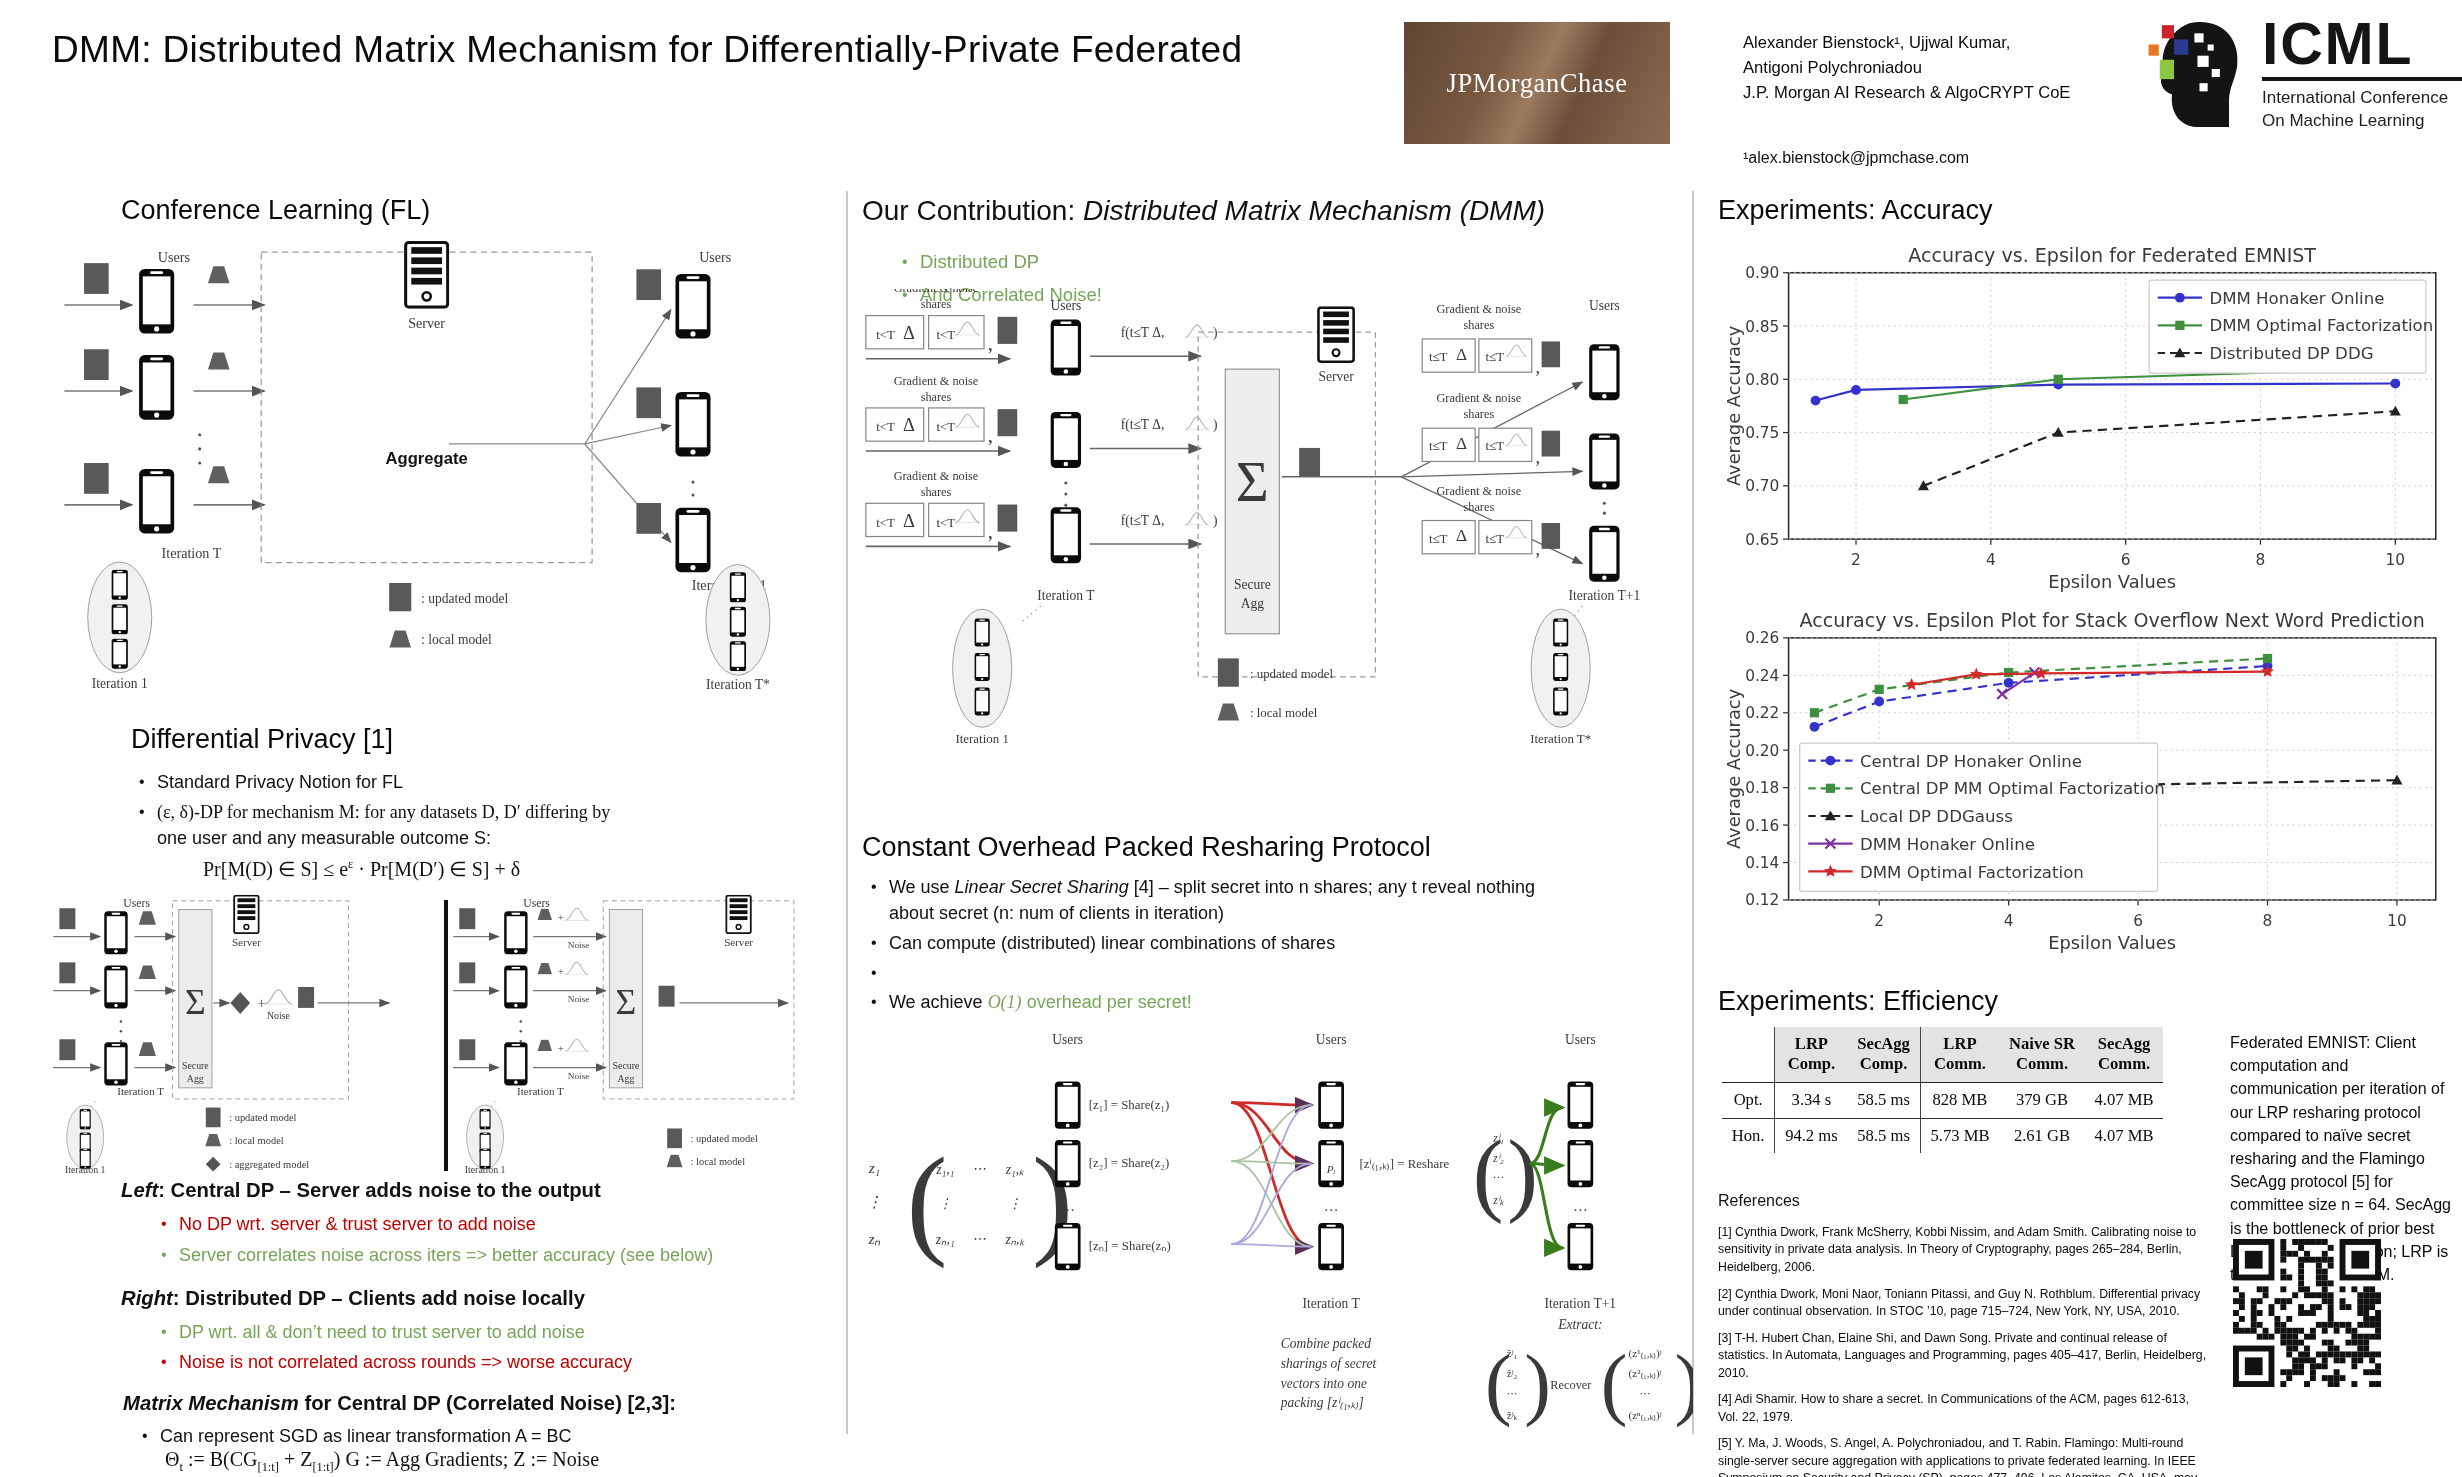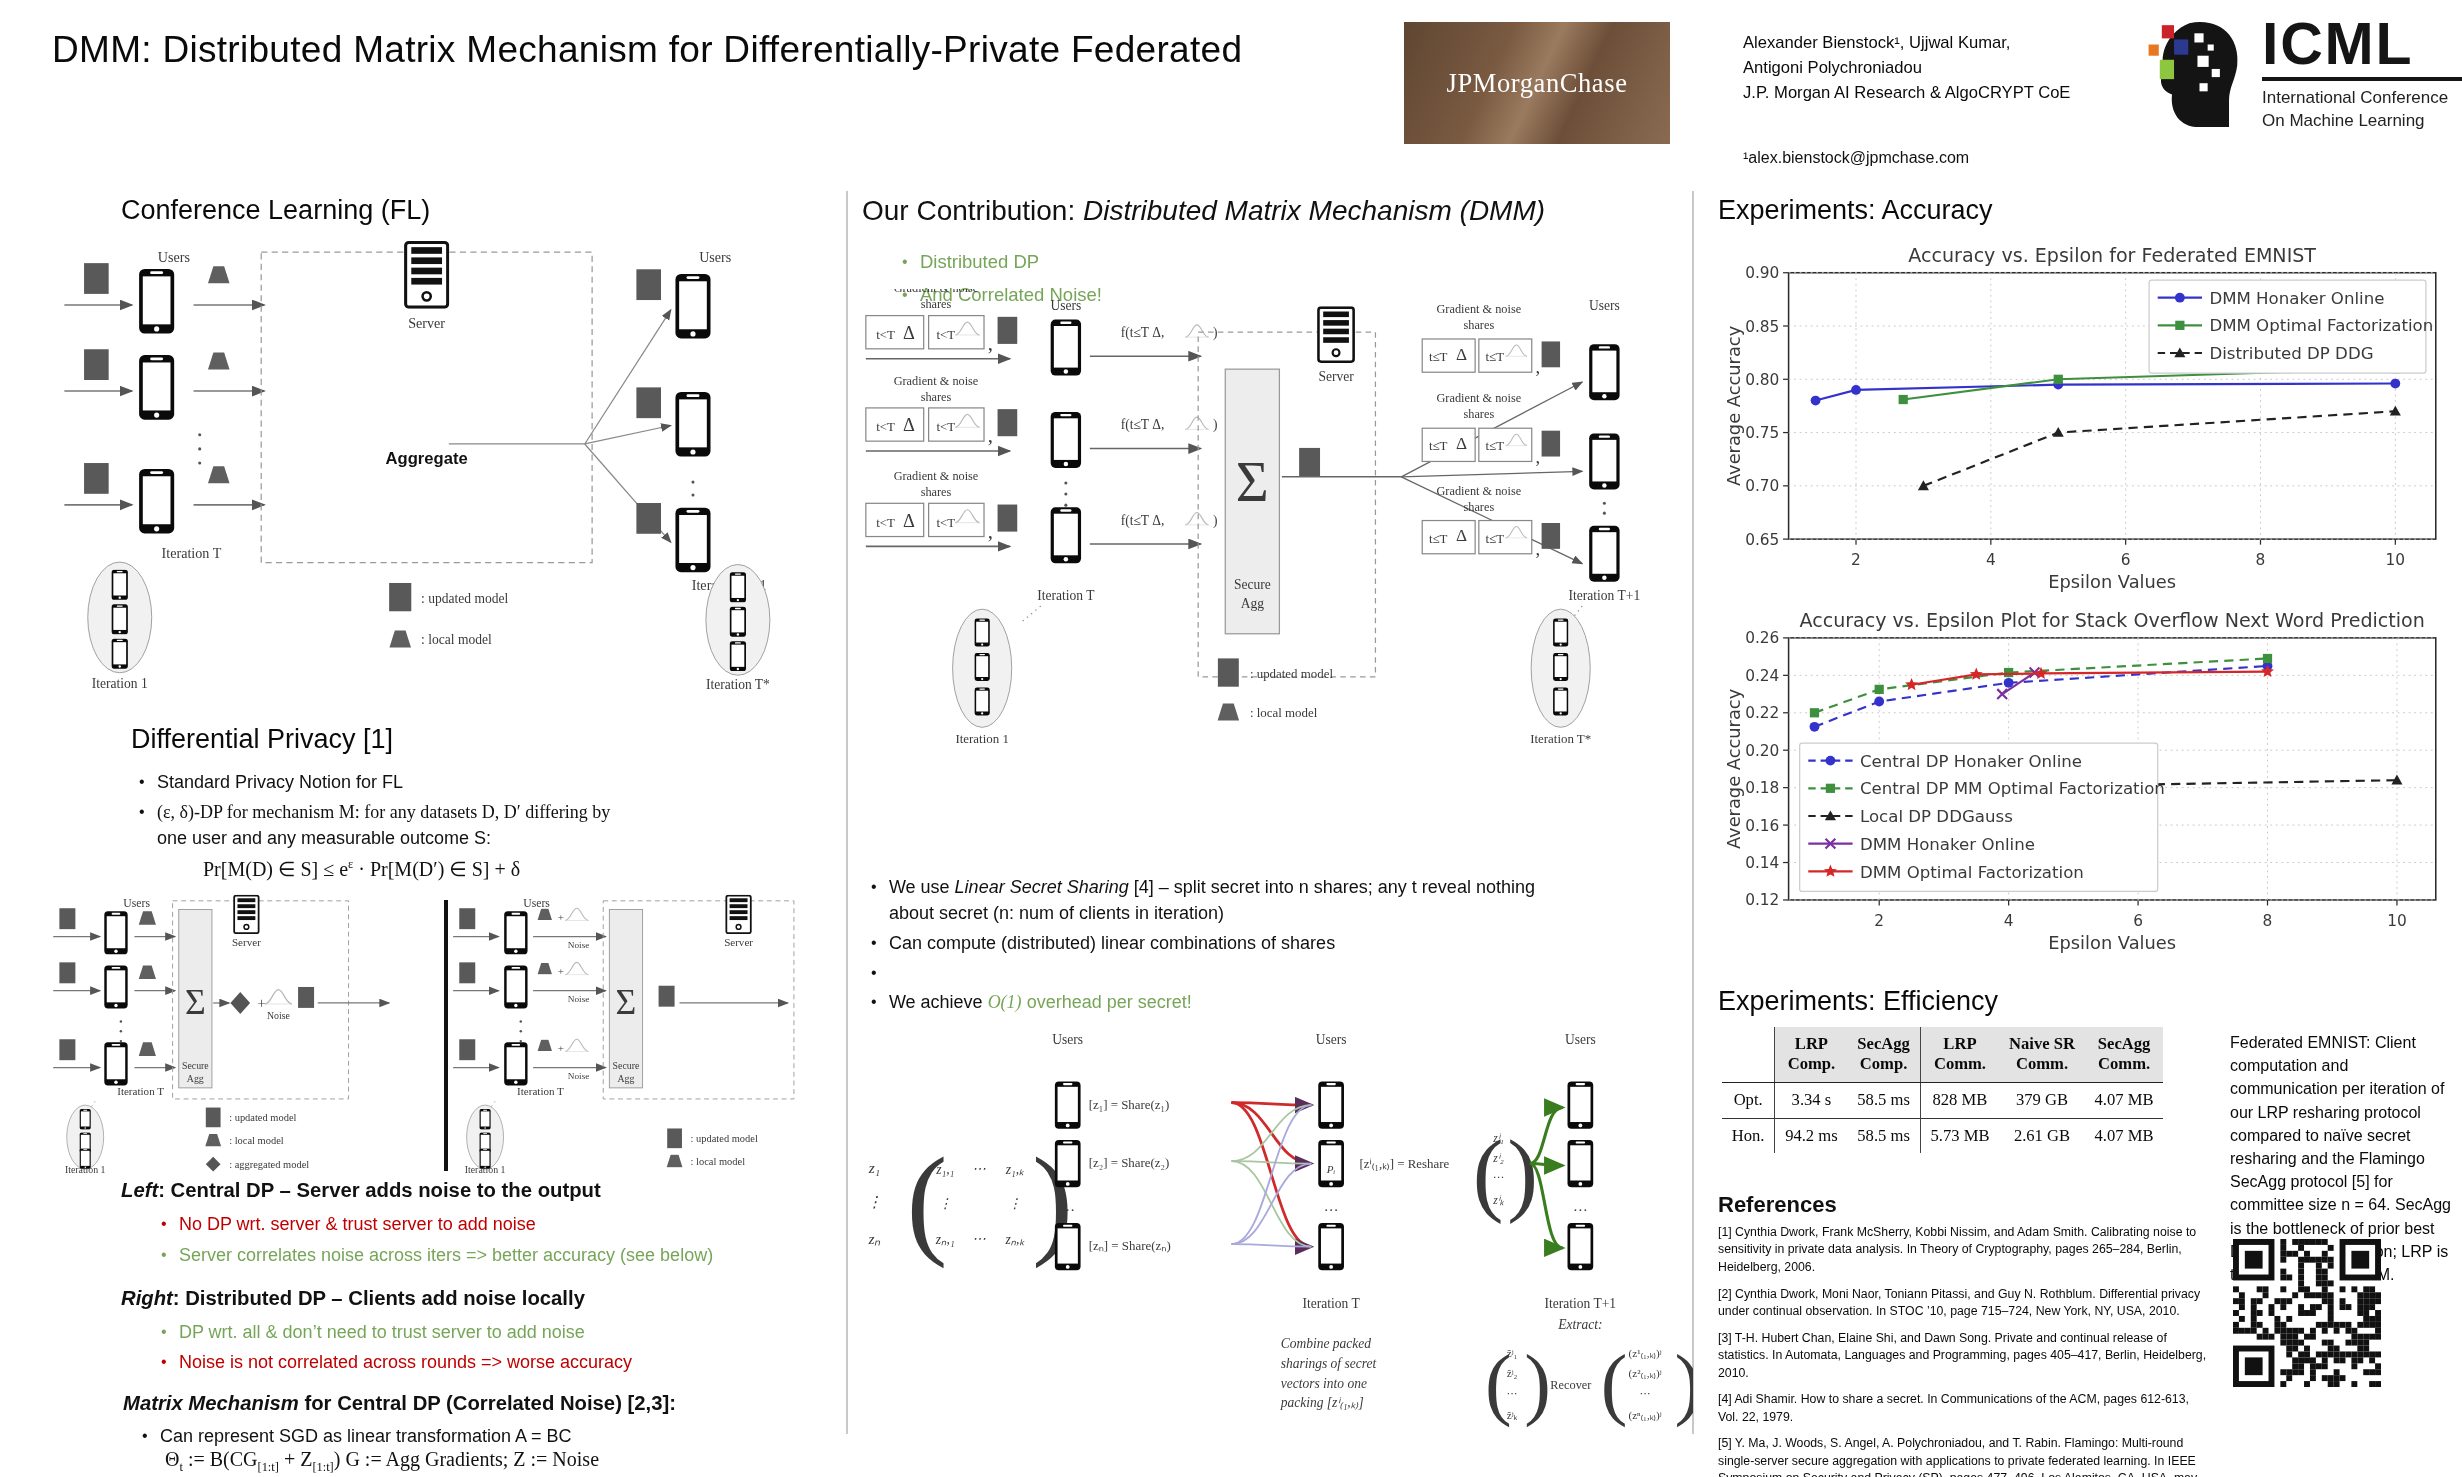--- a/index.html
+++ b/index.html
@@ -32,21 +32,21 @@
   .eff-table{border-collapse:collapse;font-family:"Liberation Serif",serif;font-size:16.6px;color:#0a0a0a;}
   .eff-table th,.eff-table td{padding:7.4px 9.8px;text-align:center;white-space:pre-line;}
   .eff-table thead th{background:#e3e3e3;font-weight:700;border-bottom:1.8px solid #222;}
   .eff-table thead th:first-child{background:#fff;}
   .eff-table tbody tr+tr th,.eff-table tbody tr+tr td{border-top:1.2px solid #333;}
   .eff-table .vline{border-left:1.2px solid #444;}
   .eff-table tbody th{font-weight:400;}
   .caption{font-size:16px;line-height:1.45;color:#0a0a0a;}
   .refs{font-size:12.3px;line-height:1.42;width:492px;color:#0a0a0a;}
   .refs>div{margin-bottom:9.2px;}
-  .refs-h{font-size:22px;font-weight:700;}
+  .refs-h{font-size:16px;font-weight:400;}
   svg text{font-family:"Liberation Serif",serif;fill:#3a3a3a;}
   svg.chart text{font-family:"DejaVu Sans","Liberation Sans",sans-serif;}
 </style>
 </head>
 <body>
 
 <svg width="0" height="0" style="position:absolute" aria-hidden="true">
  <defs>
   <symbol id="sym-phone" viewBox="0 0 40 72">
    <rect x="1" y="1" width="38" height="70" rx="6" fill="#0a0a0a"></rect>
@@ -486,20 +486,21 @@
       <text x="1145" y="738" font-size="21" text-anchor="middle">Iteration T*</text>
     </g>
     <g>
       <rect x="588" y="600" width="34" height="46" fill="#595959"></rect>
         <text x="640" y="632" font-size="21">: updated model</text>
       <use href="#sym-trap" x="586" y="672" width="38" height="30"></use>
         <text x="640" y="696" font-size="21">: local model</text>
     </g>
   </svg>
 
+  <div class="abs h2" style="left:862px;top:832px">Constant Overhead Packed Resharing Protocol</div>
   <div class="abs" style="left:871px;top:874px;width:800px">
     <div class="b-row">
         <span class="b-dot">•</span>
       <span><span>We use </span><span style="font-style:italic">Linear Secret Sharing</span><span> [4] – split secret into n shares; any t reveal nothing</span><br><span>about secret (n: num of clients in iteration)</span></span>
       </div>
     <div class="b-row" style="margin-top:3.7px">
         <span class="b-dot">•</span>
         <span>Can compute (distributed) linear combinations of shares</span>
       </div>
     <div class="b-row" style="margin-top:3.7px">

